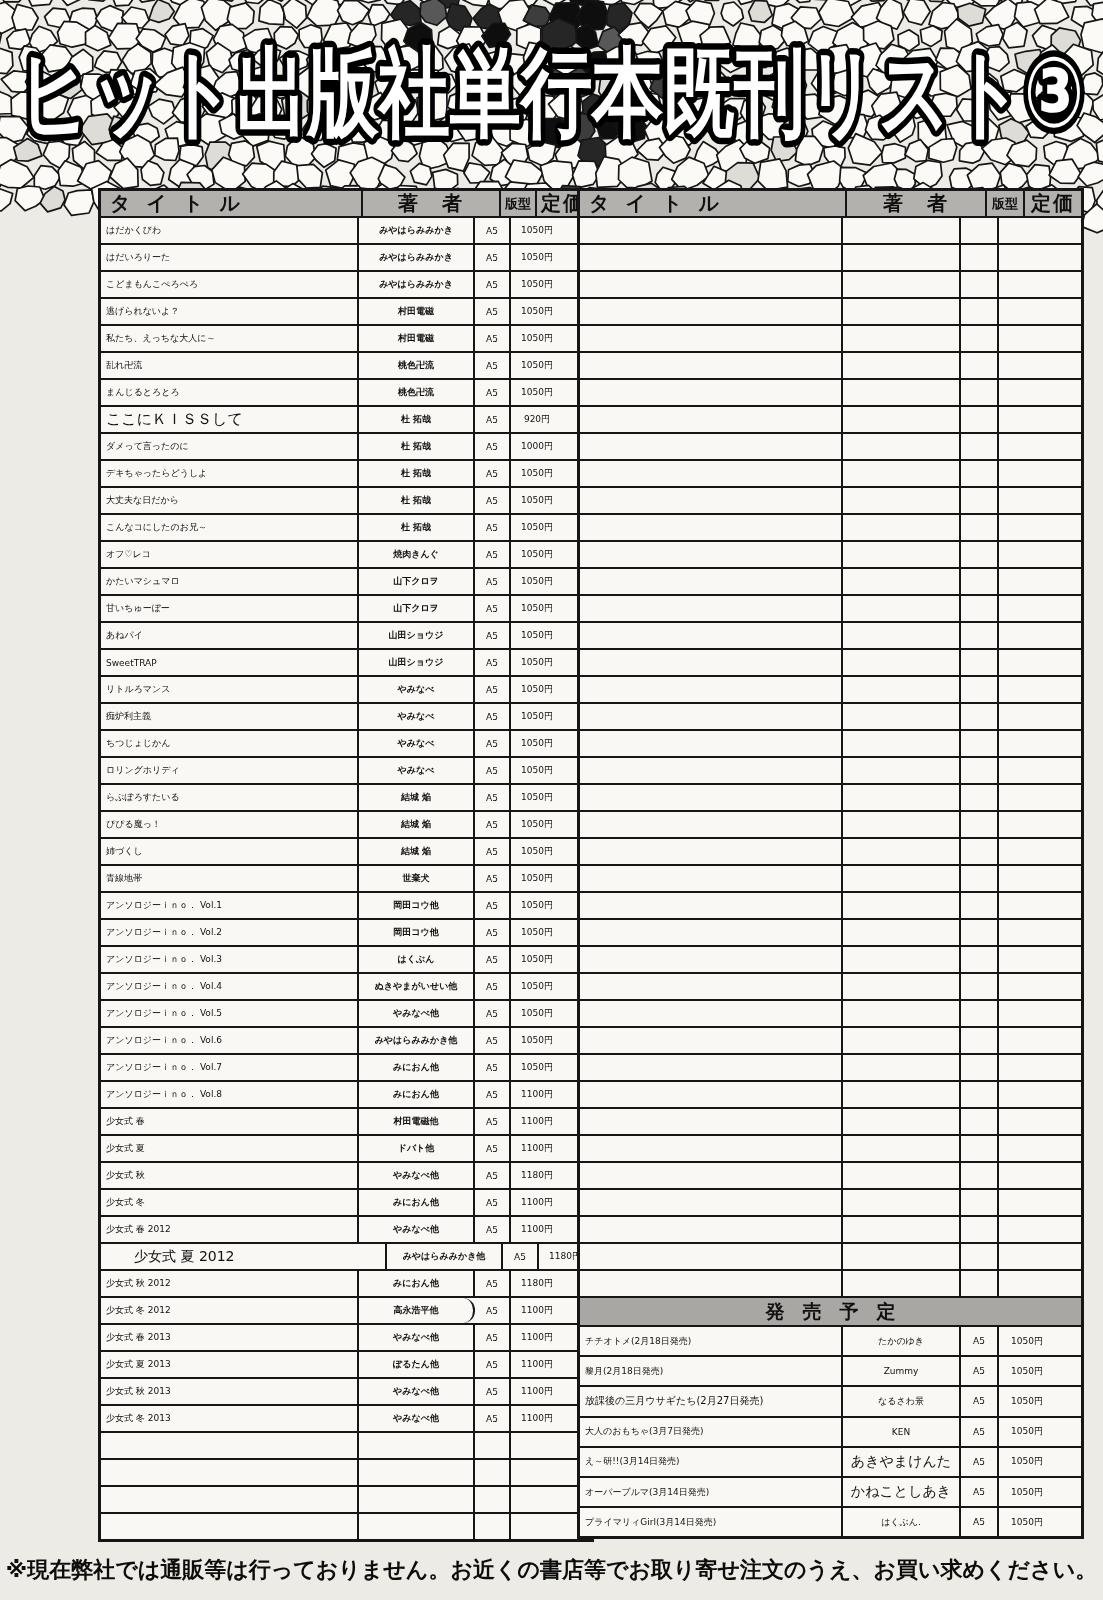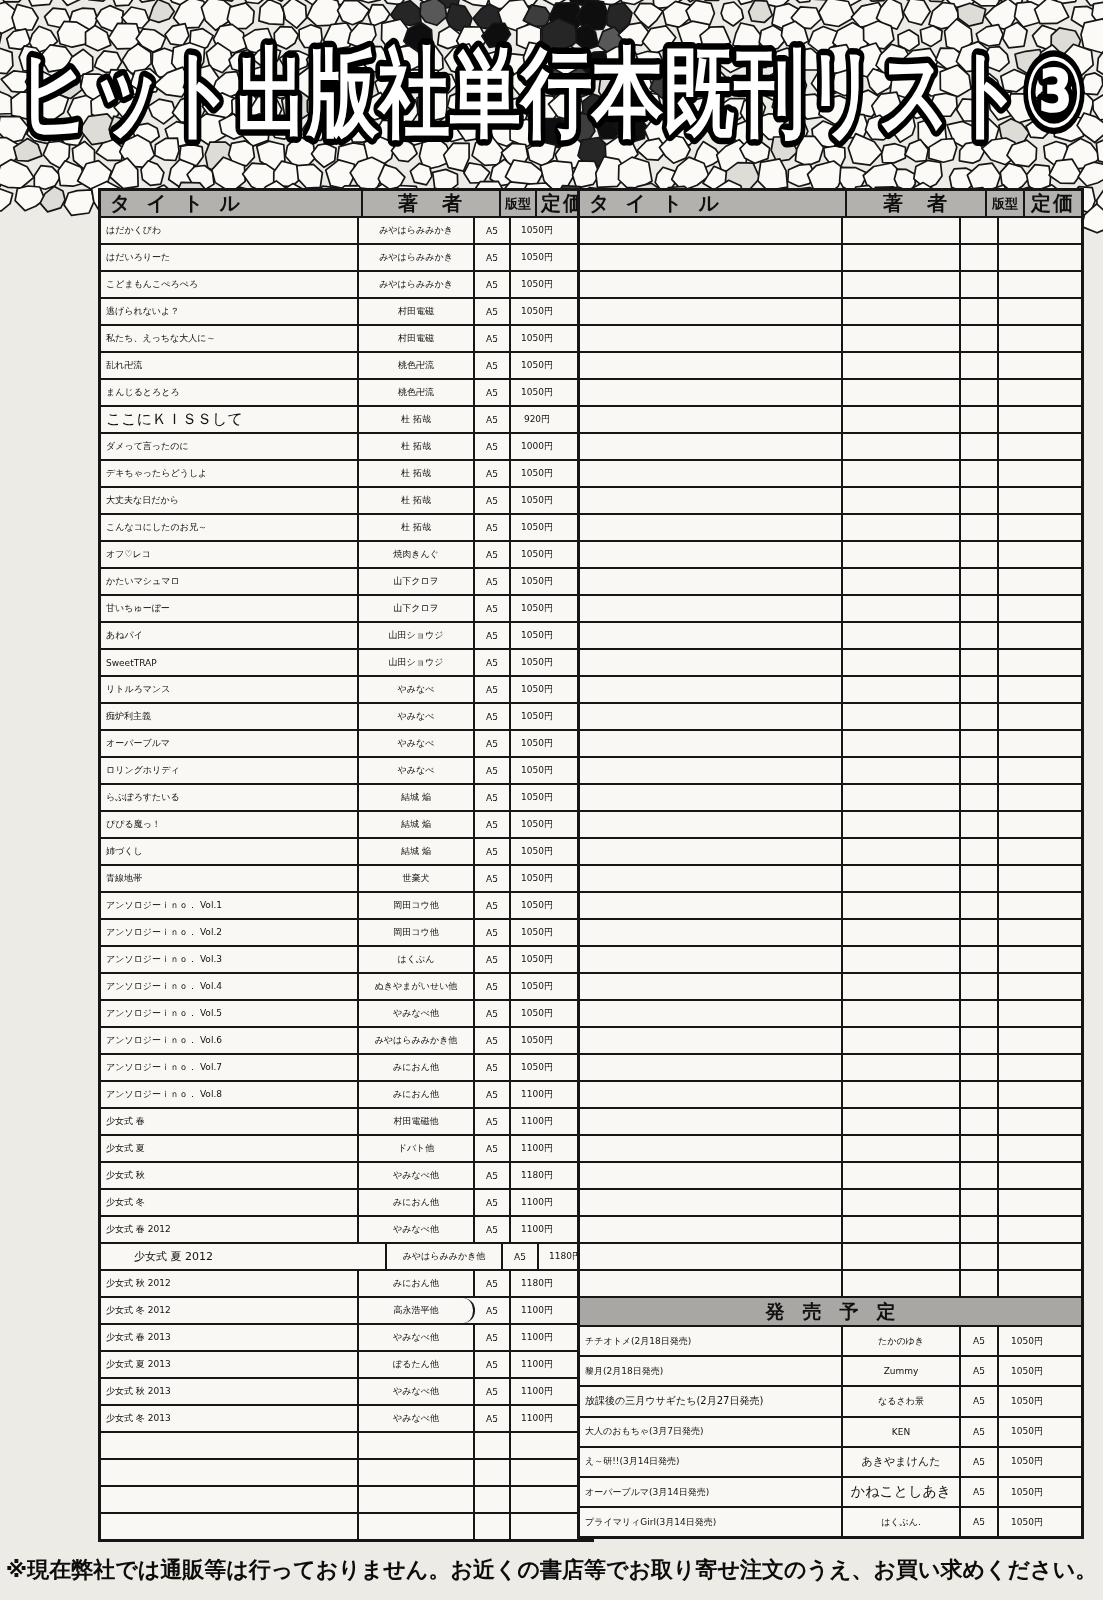--- a/index.html
+++ b/index.html
@@ -16,21 +16,21 @@
   .t-right{left:577px;top:188px;}
   .trow{display:flex;height:25px;border-bottom:2px solid var(--border);background:var(--cell-bg);}
   .trow.release{height:28.2px;}
   #left-body .trow:last-child,#right-release-body .trow:last-child{border-bottom:none;}
   .cell{display:flex;align-items:center;overflow:hidden;white-space:nowrap;border-right:2px solid var(--border);color:var(--ink);}
   .cell:last-child{border-right:none;}
   .c-title{justify-content:flex-start;padding:0 5px;font-size:19px;}
   .c-author{justify-content:center;font-size:15px;padding:0 2px;}
   .c-format{justify-content:center;font-size:14px;}
   .c-price{justify-content:center;font-size:16px;}
-  .t-left .c-title{width:246px;} .t-left .c-author{width:110px;} .t-left .c-format{width:34px;} .t-left .c-price{width:52px;}
+  .t-left .c-title{width:246px;} .t-left .c-author{width:110px;font-weight:bold;} .t-left .c-format{width:34px;} .t-left .c-price{width:52px;}
   .t-right .c-title{width:251px;} .t-right .c-author{width:112px;} .t-right .c-format{width:36px;} .t-right .c-price{width:56px;}
   .thead{background:var(--header-bg);}
   .thead .cell{background:var(--header-bg);font-weight:bold;}
   .thead .c-title{font-size:20px;letter-spacing:16px;padding-left:9px;}
   .thead .c-author{font-size:20px;letter-spacing:24px;padding-left:24px;}
   .thead .c-format{font-size:13px;letter-spacing:0;}
   .thead .c-price{font-size:20px;letter-spacing:2px;}
   .release .c-title{font-size:18px;}
   .band{height:27px;border-bottom:2px solid var(--border);background:var(--band-bg);display:flex;align-items:center;justify-content:center;font-size:19px;font-weight:bold;letter-spacing:18px;padding-left:18px;color:var(--ink);}
   .footer{position:absolute;left:0;right:0;top:1555px;text-align:center;font-weight:bold;font-size:22px;color:#0c0c0c;letter-spacing:0px;}
@@ -594,21 +594,21 @@
           <div class="cell c-format fit" style="font-size: 9px;">A5</div>
           <div class="cell c-price fit" style="font-size: 9px;">1050円</div>
         </div>
         <div class="trow">
           <div class="cell c-title fit" style="font-size: 9px;">痴炉利主義</div>
           <div class="cell c-author fit" style="font-size: 9px;">やみなべ</div>
           <div class="cell c-format fit" style="font-size: 9px;">A5</div>
           <div class="cell c-price fit" style="font-size: 9px;">1050円</div>
         </div>
         <div class="trow">
-          <div class="cell c-title fit" style="font-size: 9px;">オーバーブルマ</div>
+          <div class="cell c-title fit" style="font-size: 9px;">ちつじょじかん</div>
           <div class="cell c-author fit" style="font-size: 9px;">やみなべ</div>
           <div class="cell c-format fit" style="font-size: 9px;">A5</div>
           <div class="cell c-price fit" style="font-size: 9px;">1050円</div>
         </div>
         <div class="trow">
           <div class="cell c-title fit" style="font-size: 9px;">ロリングホリディ</div>
           <div class="cell c-author fit" style="font-size: 9px;">やみなべ</div>
           <div class="cell c-format fit" style="font-size: 9px;">A5</div>
           <div class="cell c-price fit" style="font-size: 9px;">1050円</div>
         </div>
@@ -708,21 +708,21 @@
           <div class="cell c-format fit" style="font-size: 9px;">A5</div>
           <div class="cell c-price fit" style="font-size: 9px;">1100円</div>
         </div>
         <div class="trow">
           <div class="cell c-title fit" style="font-size: 9px;">少女式 春 2012</div>
           <div class="cell c-author fit" style="font-size: 9px;">やみなべ他</div>
           <div class="cell c-format fit" style="font-size: 9px;">A5</div>
           <div class="cell c-price fit" style="font-size: 9px;">1100円</div>
         </div>
         <div class="trow">
-          <div class="cell c-title fit" style="font-size: 11px; padding-left: 33px;">少女式 夏 2012</div>
+          <div class="cell c-title fit" style="font-size: 14px; padding-left: 33px;">少女式 夏 2012</div>
           <div class="cell c-author fit" style="font-size: 9px;">みやはらみみかき他</div>
           <div class="cell c-format fit" style="font-size: 9px;">A5</div>
           <div class="cell c-price fit" style="font-size: 9px;">1180円</div>
         </div>
         <div class="trow">
           <div class="cell c-title fit" style="font-size: 9px;">少女式 秋 2012</div>
           <div class="cell c-author fit" style="font-size: 9px;">みにおん他</div>
           <div class="cell c-format fit" style="font-size: 9px;">A5</div>
           <div class="cell c-price fit" style="font-size: 9px;">1180円</div>
         </div>
@@ -1053,21 +1053,21 @@
           <div class="cell c-price fit" style="font-size: 9px;">1050円</div>
         </div>
         <div class="trow release">
           <div class="cell c-title fit" style="font-size: 9px;">大人のおもちゃ(3月7日発売)</div>
           <div class="cell c-author fit" style="font-size: 9px;">KEN</div>
           <div class="cell c-format fit" style="font-size: 9px;">A5</div>
           <div class="cell c-price fit" style="font-size: 9px;">1050円</div>
         </div>
         <div class="trow release">
           <div class="cell c-title fit" style="font-size: 9px;">え～研!!(3月14日発売)</div>
-          <div class="cell c-author fit" style="font-size: 11px;">あきやまけんた</div>
+          <div class="cell c-author fit" style="font-size: 14px;">あきやまけんた</div>
           <div class="cell c-format fit" style="font-size: 9px;">A5</div>
           <div class="cell c-price fit" style="font-size: 9px;">1050円</div>
         </div>
         <div class="trow release">
           <div class="cell c-title fit" style="font-size: 9px;">オーバーブルマ(3月14日発売)</div>
           <div class="cell c-author fit" style="font-size: 14px;">かねことしあき</div>
           <div class="cell c-format fit" style="font-size: 9px;">A5</div>
           <div class="cell c-price fit" style="font-size: 9px;">1050円</div>
         </div>
         <div class="trow release">

